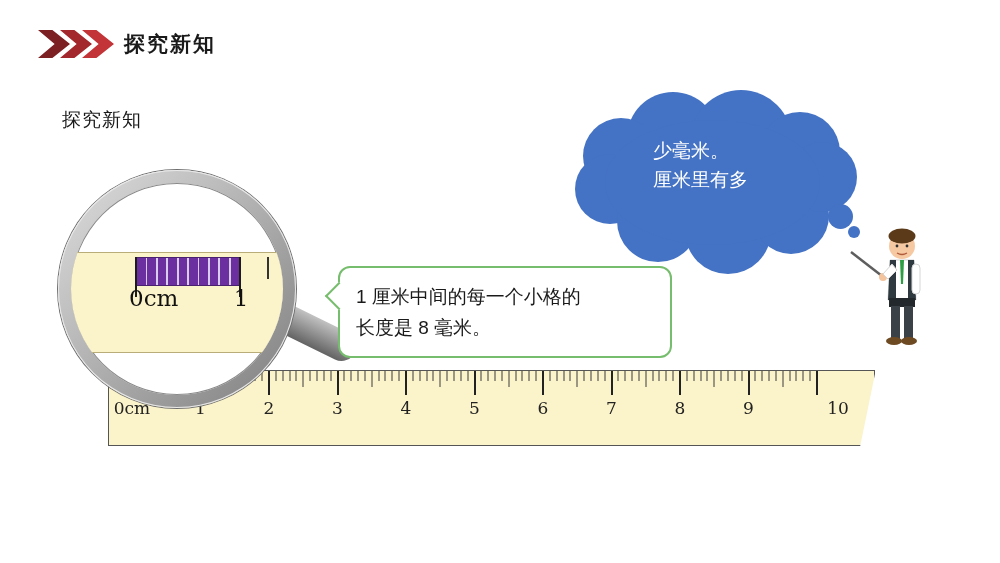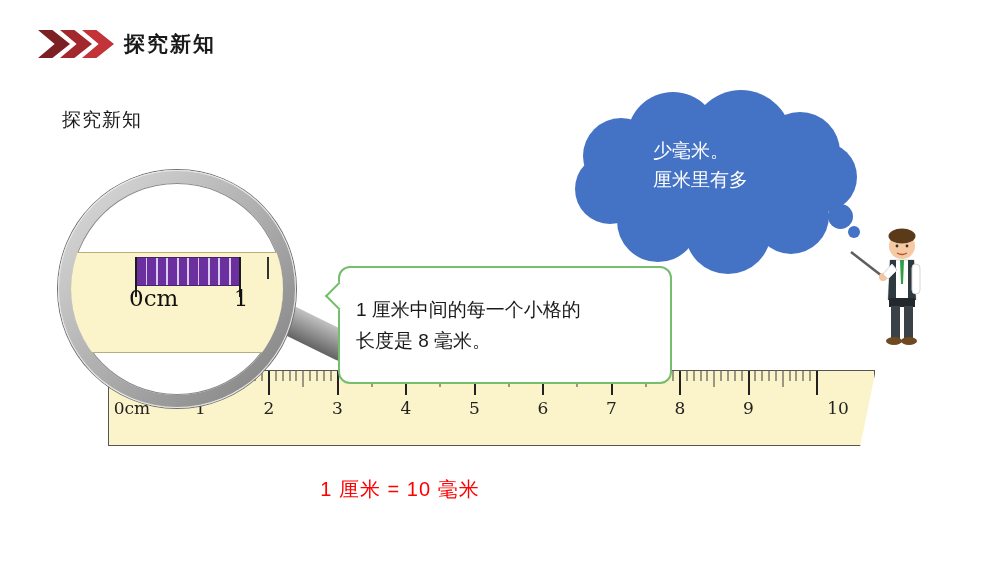--- a/index.html
+++ b/index.html
@@ -99,21 +99,21 @@
   }
   .lens-label.l0 { left: 58px; }
   .lens-label.l1 { left: 160px; width: 20px; text-align: center; }
 
   
   .speech-bubble {
     position: absolute; left: 338px; top: 266px; width: 334px;
     background: #ffffff;
     border: 2px solid var(--bubble-green, #77BD6E);
     border-radius: 12px;
-    padding: 26px 16px;
+    padding: 13px 16px;
     font-size: 19px; line-height: 31px; color: #1a1a1a;
     z-index: 3;
   }
   .speech-bubble::before {
     content: ""; position: absolute; left: -11px; top: 18px;
     width: 18px; height: 18px; background: #ffffff;
     border-left: 2px solid var(--bubble-green, #77BD6E);
     border-bottom: 2px solid var(--bubble-green, #77BD6E);
     transform: rotate(45deg);
   }
@@ -341,15 +341,14 @@
       <rect x="62" y="40" width="8" height="30" rx="4" fill="#ffffff" stroke="#d5d5d5"></rect>
 
       <rect x="39" y="74" width="26" height="9" fill="#23282c"></rect>
       <rect x="41" y="82" width="9" height="33" fill="#3a4147"></rect>
       <rect x="54" y="82" width="9" height="33" fill="#3a4147"></rect>
       <ellipse cx="44" cy="117" rx="8" ry="4" fill="#6e4a23"></ellipse>
       <ellipse cx="59" cy="117" rx="8" ry="4" fill="#6e4a23"></ellipse>
     </svg>
   </div>
 
-  <div class="formula">1 厘米 = 10 毫米</div>
 
 </div>
 
 </body></html>

